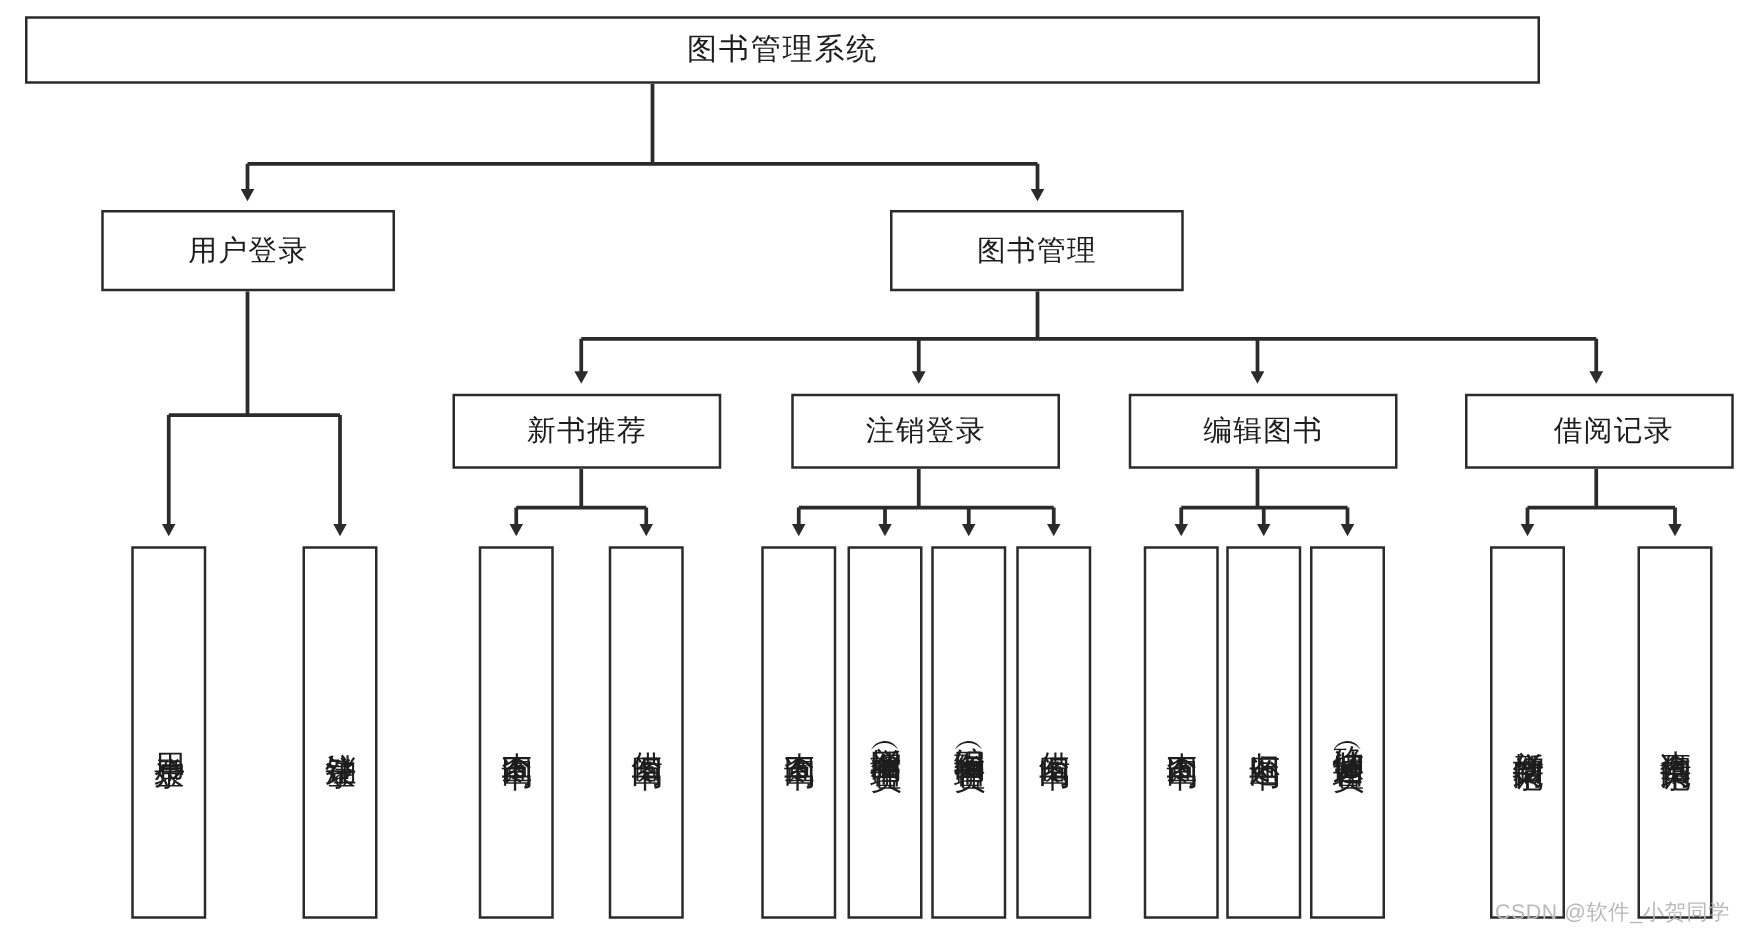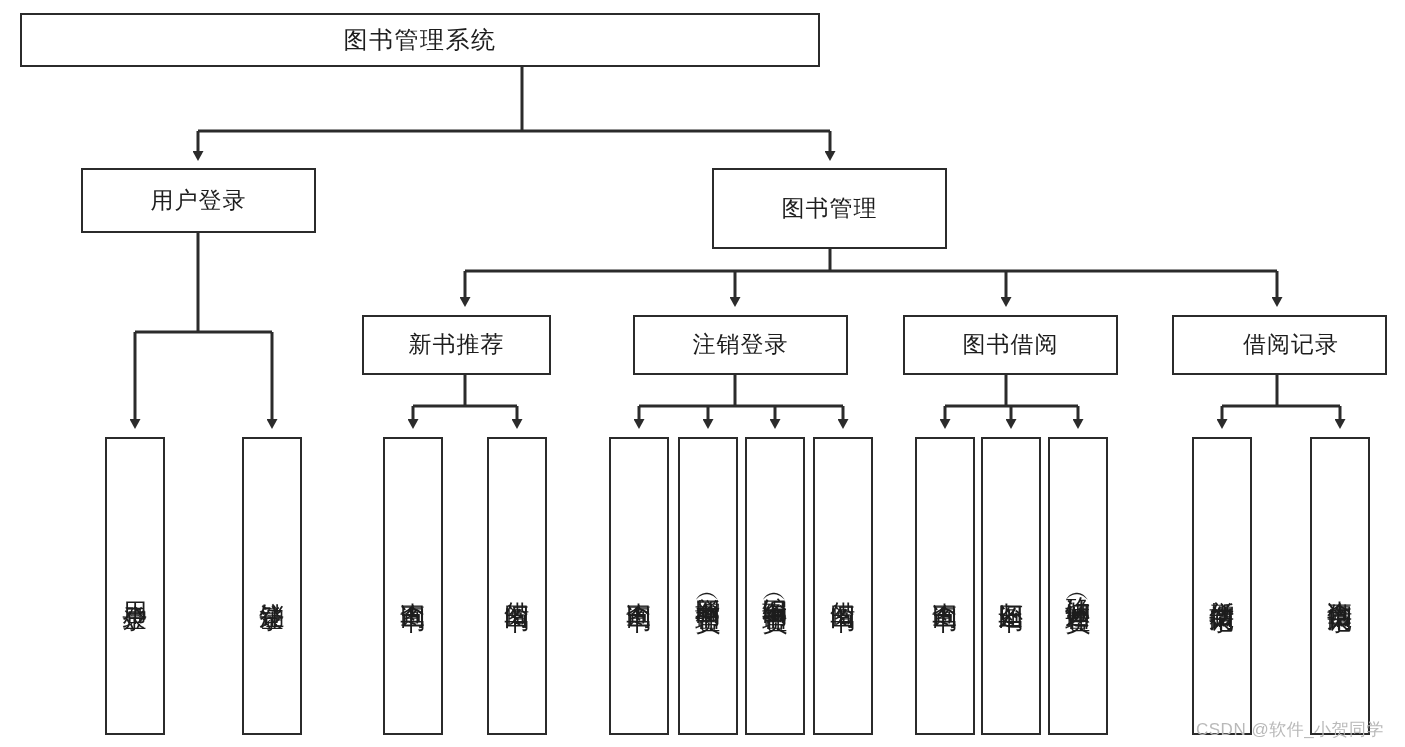--- a/index.html
+++ b/index.html
@@ -121,39 +121,39 @@
       <path d="M1011,406 L1011,420" marker-end="url(#arrow)"></path>
       <path d="M1078,406 L1078,420" marker-end="url(#arrow)"></path>
 
       <path d="M1277,375 L1277,406"></path>
       <path d="M1222,406 L1340,406"></path>
       <path d="M1222,406 L1222,420" marker-end="url(#arrow)"></path>
       <path d="M1340,406 L1340,420" marker-end="url(#arrow)"></path>
     </g>
   </svg>
 
-  <div class="node h root" style="left:20px; top:13px; width:800px; height:54px;">
+  <div class="node h root" style="left:20px; top:13px; width:1212px; height:54px;">
     <span class="label">图书管理系统</span>
   </div>
 
   <div class="node h" style="left:81px; top:168px; width:235px; height:65px;">
     <span class="label">用户登录</span>
   </div>
-  <div class="node h" style="left:712px; top:168px; width:235px; height:81px;align-items:center;">
+  <div class="node h" style="left:712px; top:168px; width:235px; height:65px;align-items:center;">
     <span class="label">图书管理</span>
   </div>
 
-  <div class="node h" style="left:362px; top:315px; width:189px; height:60px;">
+  <div class="node h" style="left:362px; top:315px; width:215px; height:60px;">
     <span class="label">新书推荐</span>
   </div>
   <div class="node h" style="left:633px; top:315px; width:215px; height:60px;">
     <span class="label">注销登录</span>
   </div>
   <div class="node h" style="left:903px; top:315px; width:215px; height:60px;">
-    <span class="label">图书借阅</span>
+    <span class="label">编辑图书</span>
   </div>
   <div class="node h" style="left:1172px; top:315px; width:215px; height:60px;padding-left:23px;">
     <span class="label">借阅记录</span>
   </div>
 
   <div class="node v" style="left:105px; top:437px; width:60px; height:298px;">
     <span class="label">用户登录</span>
   </div>
   <div class="node v" style="left:242px; top:437px; width:60px; height:298px;">
     <span class="label">注销登录</span>

